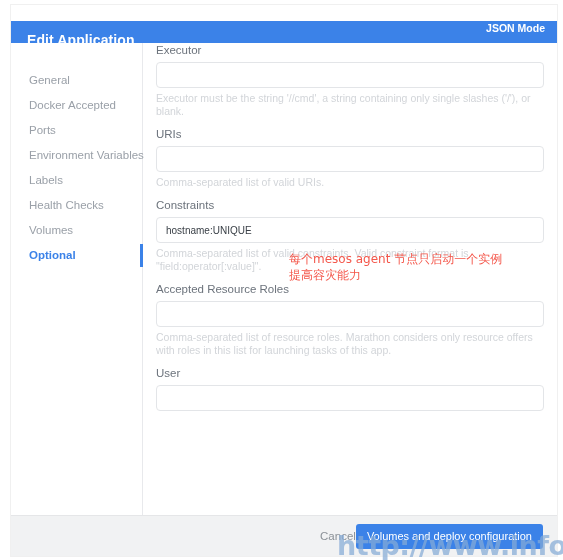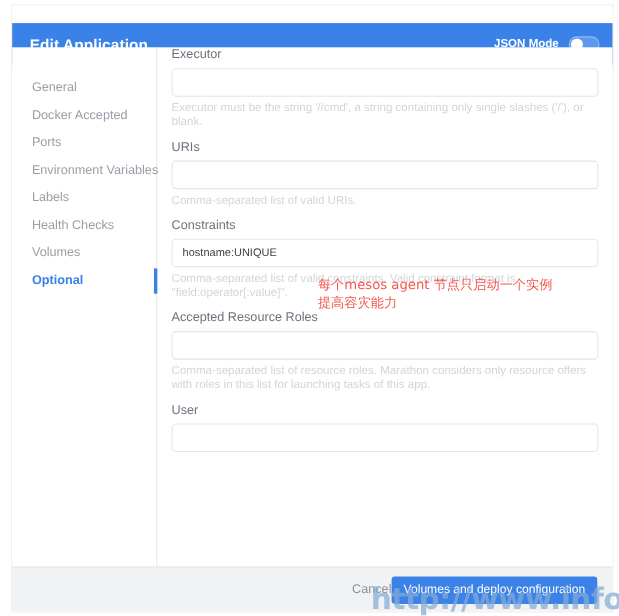--- a/index.html
+++ b/index.html
@@ -44,20 +44,21 @@
   #modal-title {
     color: #ffffff;
     font-size: 14px;
     font-weight: bold;
     letter-spacing: 0.1px;
   }
   #json-mode-wrap {
     display: flex;
     align-items: center;
     gap: 9px;
+    flex-direction: column;
   }
   #json-mode-label {
     color: #ffffff;
     font-size: 10.5px;
     font-weight: bold;
   }
   #json-toggle {
     position: relative;
     width: 28px;
     height: 15px;

